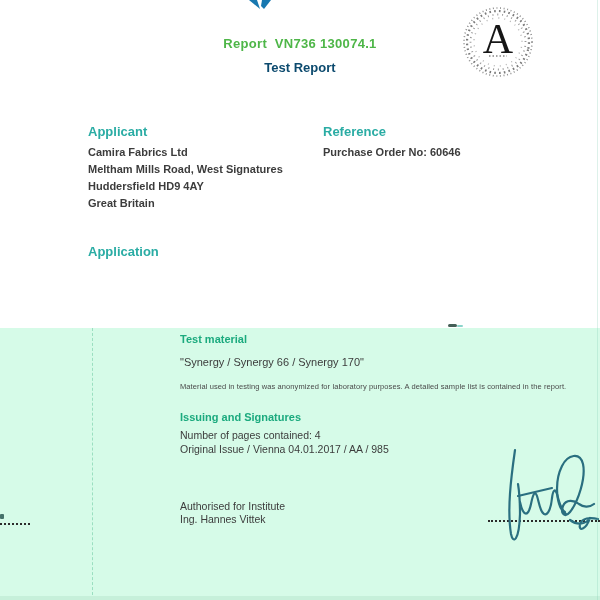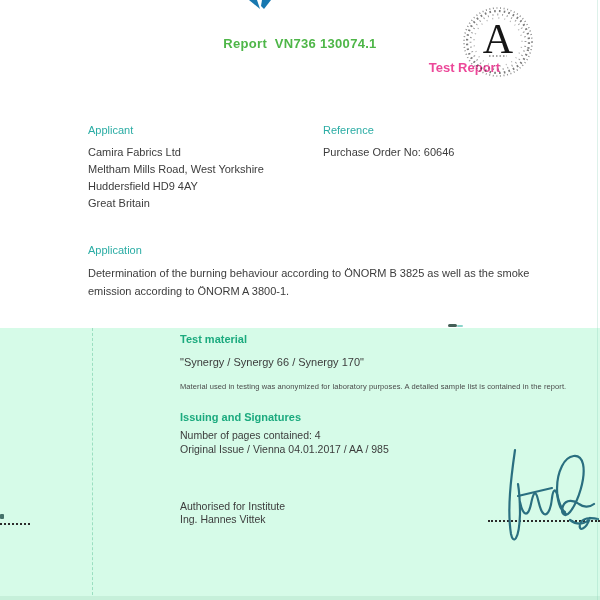--- a/index.html
+++ b/index.html
@@ -4,28 +4,28 @@
 <style>
   html,body{margin:0;padding:0;background:#ffffff;}
   #page{position:relative;width:600px;height:600px;background:#ffffff;overflow:hidden;
         font-family:"Liberation Sans", sans-serif;color:#3c3c3c;}
   .abs{position:absolute;}
 
   
   #logo{left:249px;top:0;width:22px;height:9px;}
   #title-block{left:100px;top:36px;width:400px;text-align:center;}
   #title-line1{font-size:13px;font-weight:bold;color:#4eb648;white-space:pre;letter-spacing:.3px;}
-  #title-line2{font-size:13px;font-weight:bold;color:#ec4899;margin-top:9px;text-align:right;}
+  #title-line2{font-size:13px;font-weight:bold;color:#0c4a6e;margin-top:9px;}
 
   
   #stamp{left:459px;top:4px;width:78px;height:78px;}
 
   
-  .teal-head{font-size:11px;font-weight:normal;color:#2aaca4;}
-  .body-txt{font-size:11px;line-height:17px;color:#3c3c3c;}
+  .teal-head{font-size:13px;font-weight:bold;color:#2aaca4;}
+  .body-txt{font-size:11px;line-height:17px;color:#3c3c3c;font-weight:bold;}
 
   #applicant-head{left:88px;top:124px;}
   #applicant-lines{left:88px;top:144px;}
   #reference-head{left:323px;top:124px;}
   #reference-lines{left:323px;top:144px;}
   #application-head{left:88px;top:244px;}
   #application-text{left:88px;top:264px;width:484px;line-height:18px;font-size:11px;}
 
   
   #green-block{left:0;top:328px;width:600px;height:272px;background:#d6fbe8;}
@@ -69,32 +69,31 @@
     <circle cx="39" cy="38" r="31" fill="none" stroke="#222" stroke-width="2.2" stroke-dasharray="1.6 3.2" opacity=".6" transform="rotate(14 39 38)"></circle>
     <circle cx="39" cy="38" r="27.5" fill="none" stroke="#333" stroke-width="1.8" stroke-dasharray="1 3.8" opacity=".5" transform="rotate(-22 39 38)"></circle>
     <circle cx="39" cy="38" r="24" fill="none" stroke="#444" stroke-width="1.4" stroke-dasharray="1 5" opacity=".4" transform="rotate(40 39 38)"></circle>
     <path d="M30,52 h18" stroke="#333" stroke-width="1.4" stroke-dasharray="1.5 2" opacity=".6"></path>
     <text x="39" y="49" text-anchor="middle" font-family="Liberation Serif, serif" font-size="42" fill="#161616">A</text>
   </svg>
 
   <div id="applicant-head" class="abs teal-head">Applicant</div>
   <div id="applicant-lines" class="abs body-txt">
     <div>Camira Fabrics Ltd</div>
-    <div>Meltham Mills Road, West Yorkshire</div>
+    <div>Meltham Mills Road, West Signatures</div>
     <div>Huddersfield HD9 4AY</div>
     <div>Great Britain</div>
   </div>
 
   <div id="reference-head" class="abs teal-head">Reference</div>
   <div id="reference-lines" class="abs body-txt">
     <div>Purchase Order No: 60646</div>
   </div>
 
   <div id="application-head" class="abs teal-head">Application</div>
-  <div id="application-text" class="abs">Determination of the burning behaviour according to ÖNORM B 3825 as well as the smoke emission according to ÖNORM A 3800-1.</div>
 
   <div id="green-block" class="abs"></div>
   <div id="green-fold" class="abs"></div>
   <div id="green-bottom-strip" class="abs"></div>
   <div id="speck" class="abs"></div>
   <div id="speck2" class="abs"></div>
 
   <div id="testmaterial-head" class="abs green-head">Test material</div>
   <div id="testmaterial-value" class="abs">"Synergy / Synergy 66 / Synergy 170"</div>
   <div id="issuing-head" class="abs green-head">Issuing and Signatures</div>

